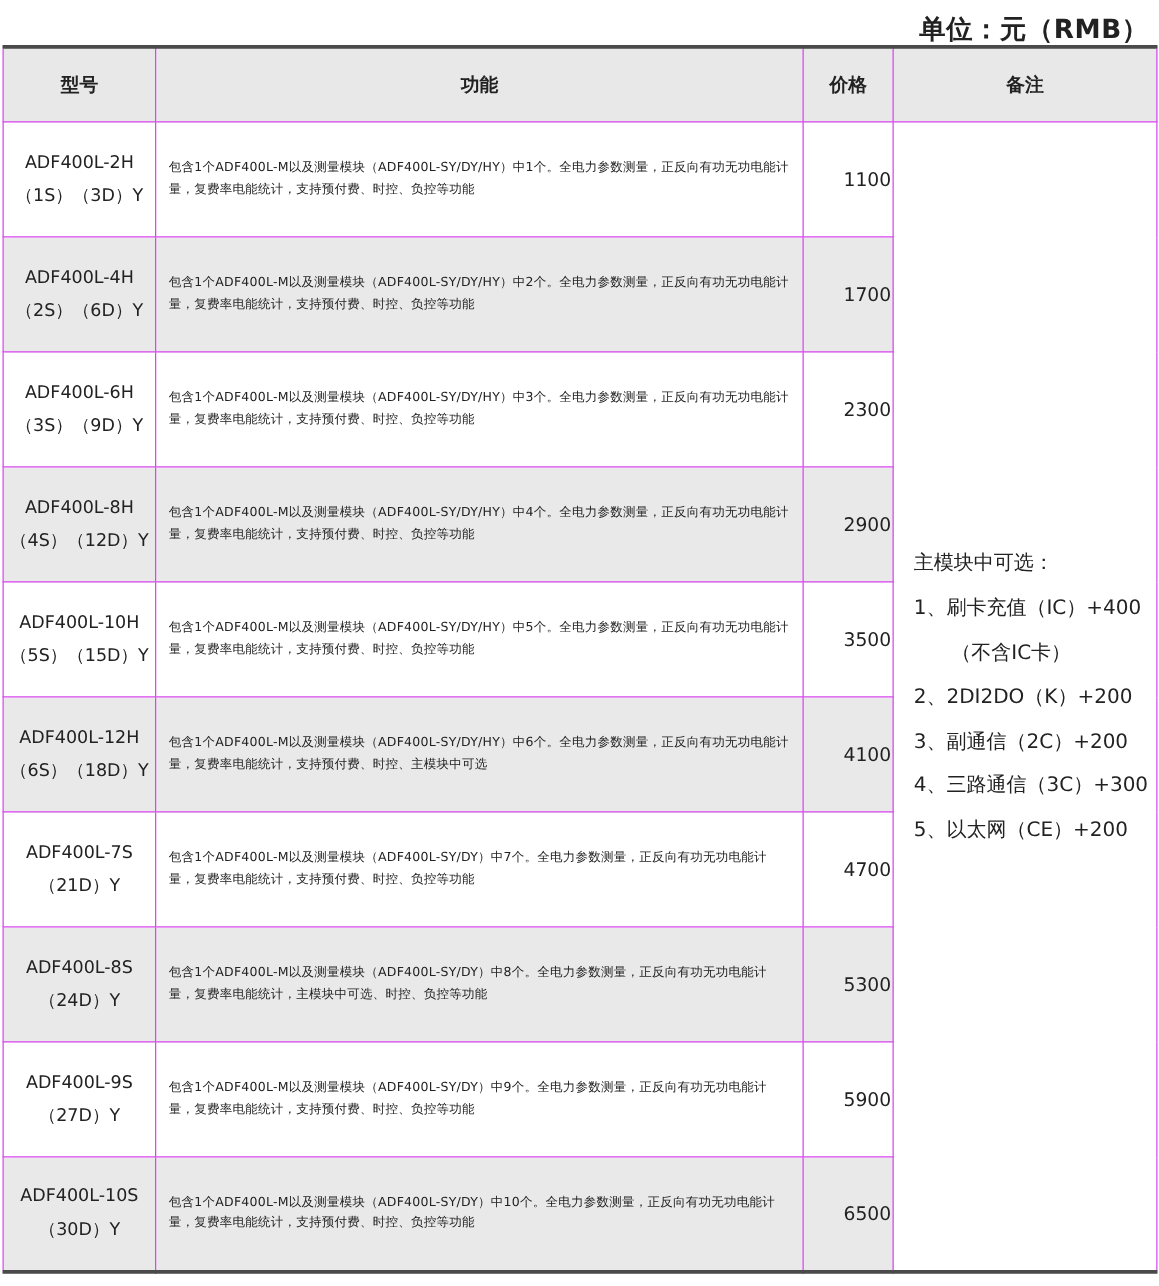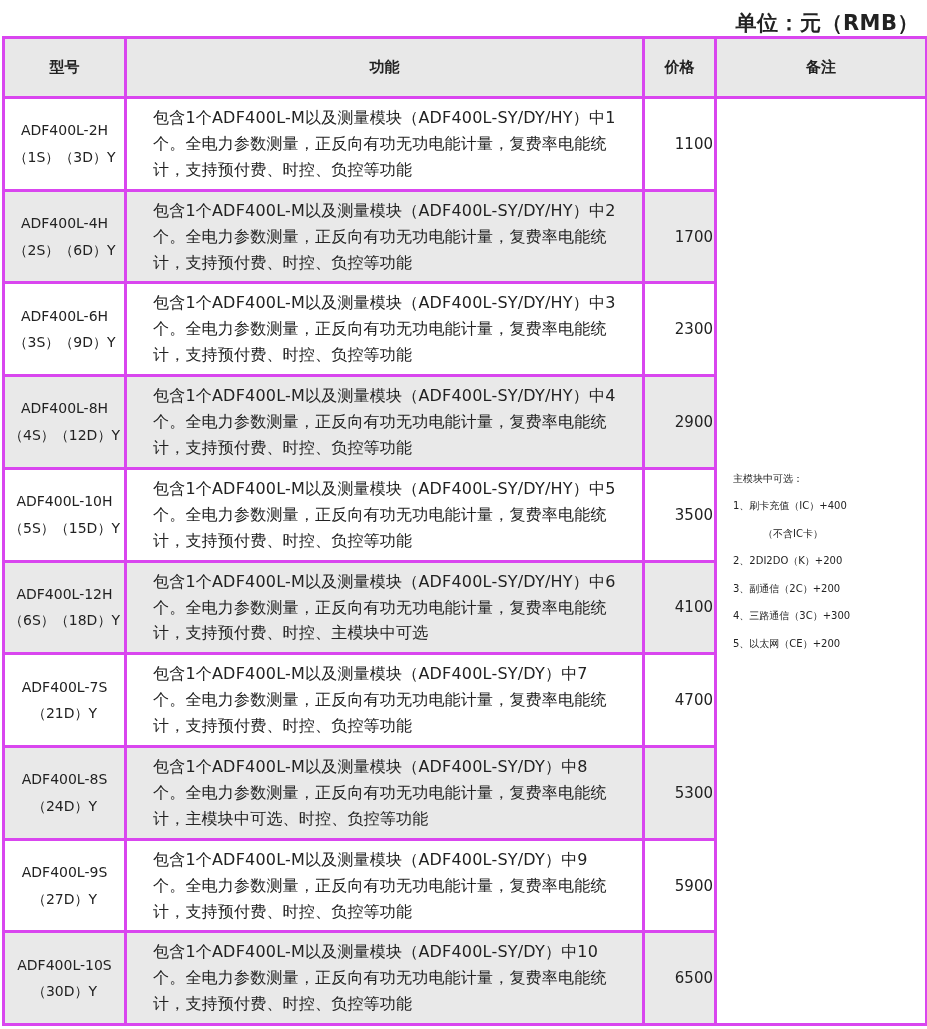--- a/index.html
+++ b/index.html
@@ -34,21 +34,21 @@
     border-top: 3px solid #4a4a4a;
     border-bottom: 3px solid #4a4a4a;
     border-left: 1px solid #8c8c8c;
     border-right: 1px solid #8c8c8c;
   }
   col.c-model  { width: 122px; }
   col.c-func   { width: 518px; }
   col.c-price  { width: 72px;  }
   col.c-remark { width: 211px; }
   th, td {
-    border: 3px solid #d946ef;
+    border: 1px solid #d946ef;
     box-sizing: border-box;
     vertical-align: middle;
     margin-left: 30px;
   }
   thead tr { height: 60px; }
   thead th {
     background: #e8e8e8;
     font-size: 15px;
     font-weight: 600;
     text-align: center;
@@ -58,33 +58,33 @@
   tbody tr td.remark-cell,
   tbody tr:nth-child(even) td.remark-cell { background: #ffffff; }
   td.model-cell {
     text-align: center;
     font-size: 14px;
     line-height: 1.9;
     padding: 0 4px;
   }
   td.func-cell {
     text-align: left;
-    font-size: 16px;
+    font-size: 10px;
     line-height: 1.62;
-    padding: 6px 26px;
+    padding: 6px 10px;
     letter-spacing: 0.2px;
   }
   td.price-cell {
     text-align: right;
     font-size: 15px;
   }
   td.remark-cell {
     vertical-align: middle;
     padding: 0 6px 0 16px;
-    font-size: 10px;
+    font-size: 16px;
   }
   .remark-line { margin: 14px 0; line-height: 1.35; }
   .remark-line.indent { padding-left: 30px; }
   .model-line { display: block; }
 </style>
 </head>
 <body>
 
 <div class="page">
 

